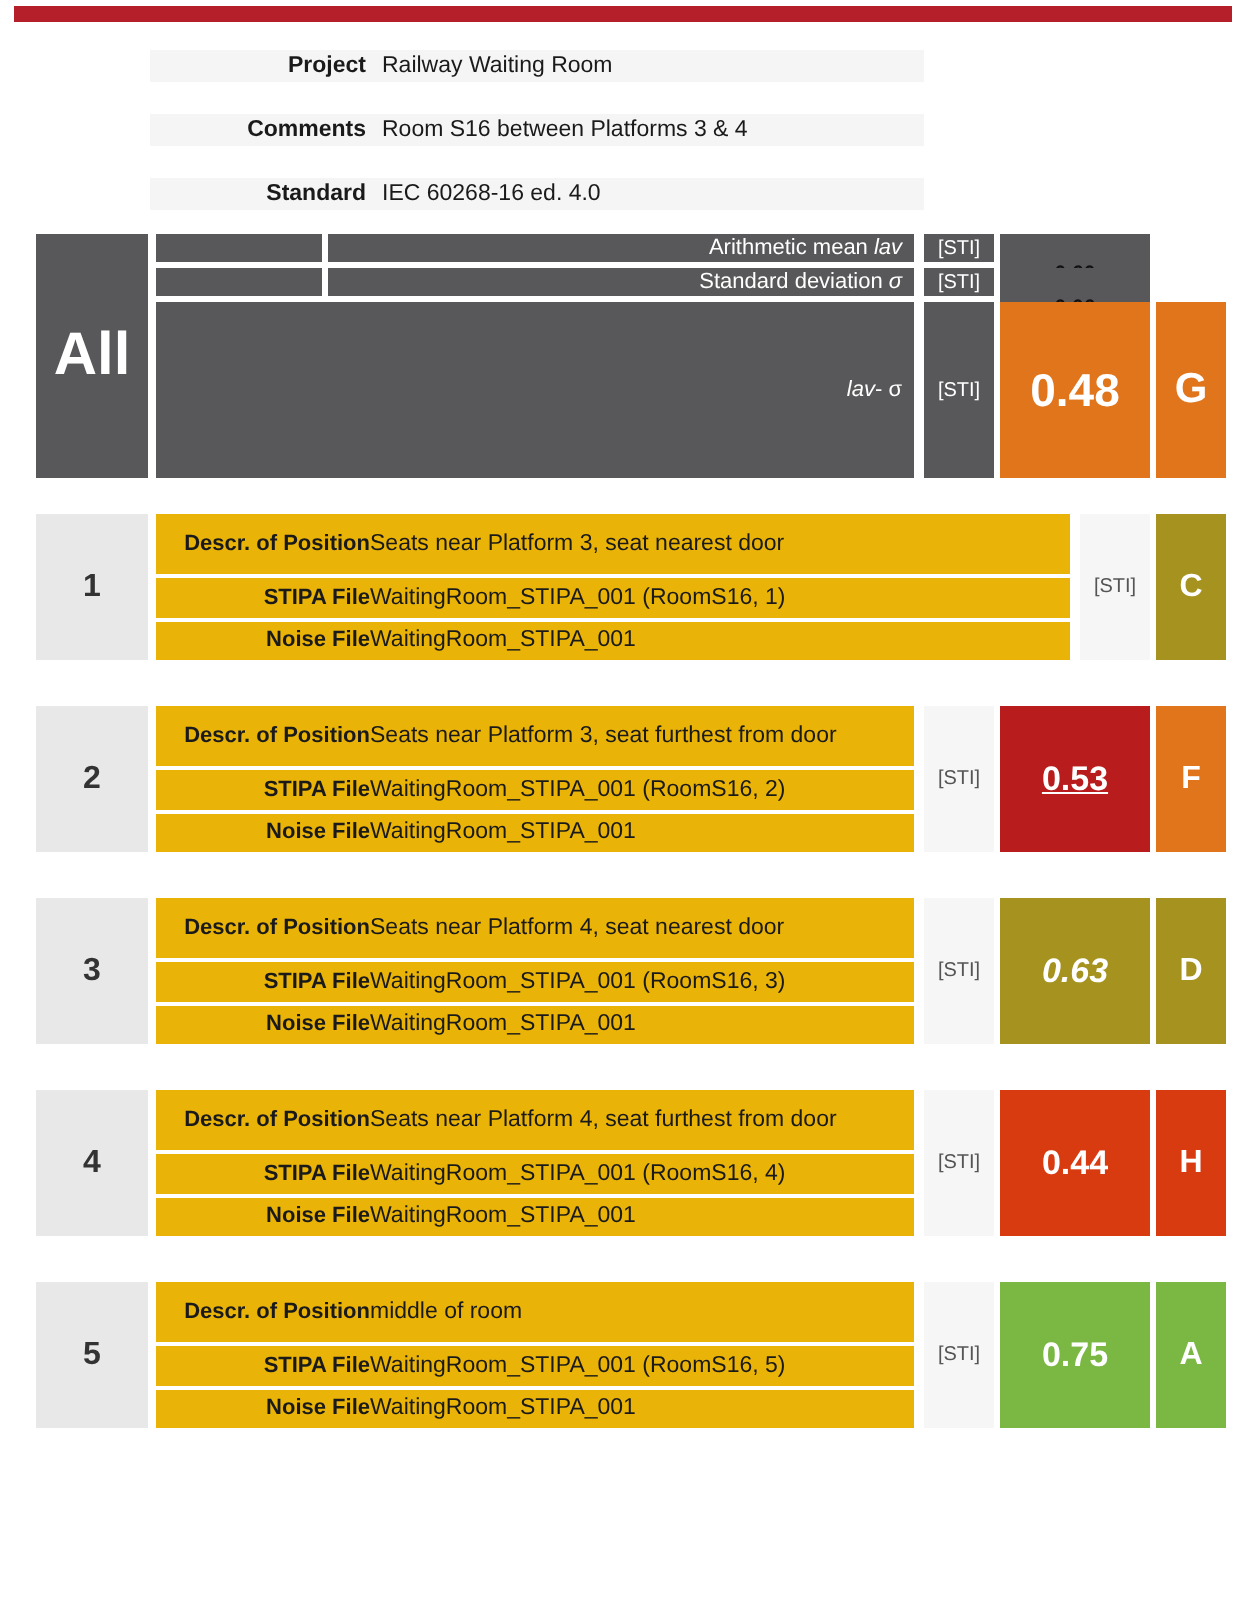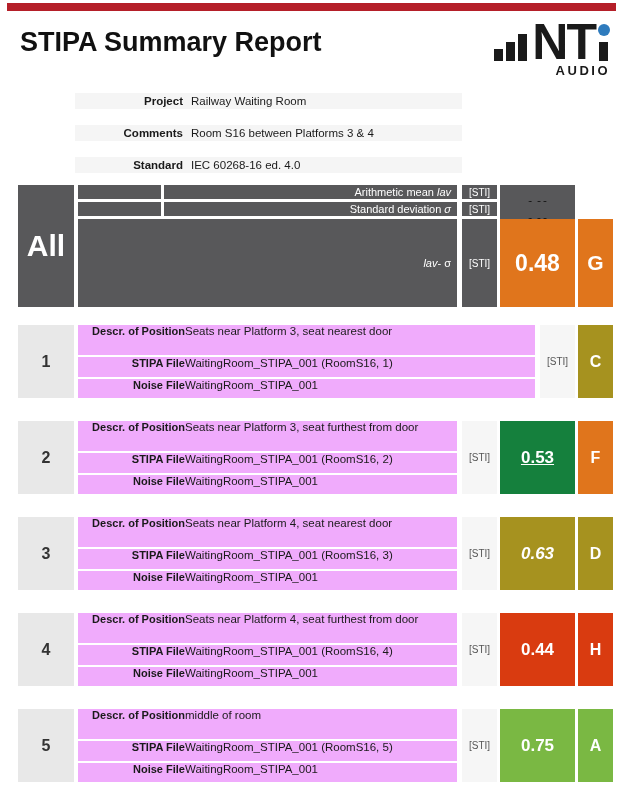--- a/index.html
+++ b/index.html
@@ -55,54 +55,38 @@
                 display:flex; align-items:center; justify-content:flex-end; padding-right:6px; }
   .sum-main .col-sti { background:#58585a; color:#fff; }
   .sum-main .col-val { color:#fff; font-size:23px; font-weight:bold; }
   .sum-main .col-grade { color:#fff; font-size:21px; font-weight:bold; }
 
   
   .pos { height:73px; margin-top:23px; }
   .pos.first { margin-top:18px; }
   .pos .col-num { background:#e8e8e8; color:#333; font-size:16px; font-weight:bold; }
   .pos-content { flex:1; display:flex; flex-direction:column; gap:2px; }
-  .pos-row { background:#f0abfc; display:flex; font-size:11.5px; }
+  .pos-row { background:#eab308; display:flex; align-items:center; font-size:11.5px; }
   .pos-row.descr { height:30px; }
   .pos-row.file { flex:1; }
   .pos-label { width:107px; text-align:right; font-weight:bold; font-size:11px; }
   .pos-value { margin-left:0; }
   .pos .col-sti { background:#f6f6f6; color:#555; }
   .pos .col-val { color:#fff; font-size:17px; font-weight:bold; }
   .pos .col-grade { color:#fff; font-size:16px; font-weight:bold; }
 
   i.sym { font-style:italic; margin-left:3px; }
 </style>
 </head>
 <body>
 
 <div class="page">
 
   <div class="topbar" style="background: rgb(181, 31, 41);"></div>
 
-  <div class="header">
-    <div class="title">STIPA Summary Report</div>
-    <div class="logo">
-      <div class="logo-row">
-        <div class="bar bar1"></div>
-        <div class="bar bar2"></div>
-        <div class="bar bar3"></div>
-        <div class="logo-letters">NT</div>
-        <div class="logo-i">
-          <div class="dot" style="background: rgb(46, 123, 189);"></div>
-          <div class="stem"></div>
-        </div>
-      </div>
-      <div class="logo-sub">AUDIO</div>
-    </div>
-  </div>
 
   <div class="info">
     <div class="info-row">
       <div class="info-label">Project</div>
       <div class="info-value">Railway Waiting Room</div>
     </div>
     <div class="info-row">
       <div class="info-label">Comments</div>
       <div class="info-value">Room S16 between Platforms 3 &amp; 4</div>
     </div>
@@ -182,21 +166,21 @@
         <div class="pos-row file">
           <div class="pos-label">STIPA File</div>
           <div class="pos-value">WaitingRoom_STIPA_001 (RoomS16, 2)</div>
         </div>
         <div class="pos-row file">
           <div class="pos-label">Noise File</div>
           <div class="pos-value">WaitingRoom_STIPA_001</div>
         </div>
       </div>
       <div class="col-sti">[STI]</div>
-      <div class="col-val" style="background: #15803d; text-decoration: underline;">0.53</div>
+      <div class="col-val" style="background: #b91c1c; text-decoration: underline;">0.53</div>
       <div class="col-grade" style="background: rgb(224, 117, 28);">F</div>
     </div>
 
     <div class="block pos">
       <div class="col-num">3</div>
       <div class="pos-content">
         <div class="pos-row descr">
           <div class="pos-label">Descr. of Position</div>
           <div class="pos-value">Seats near Platform 4, seat nearest door</div>
         </div>

